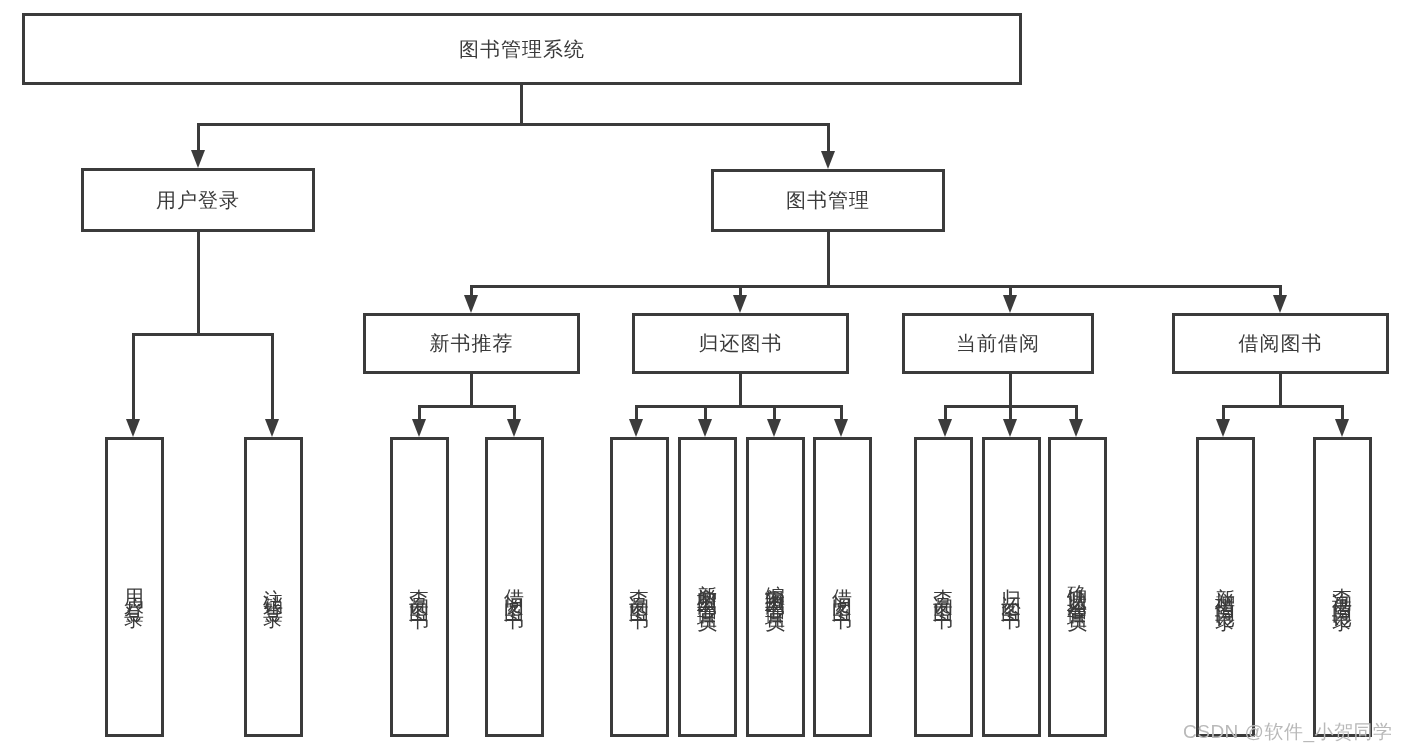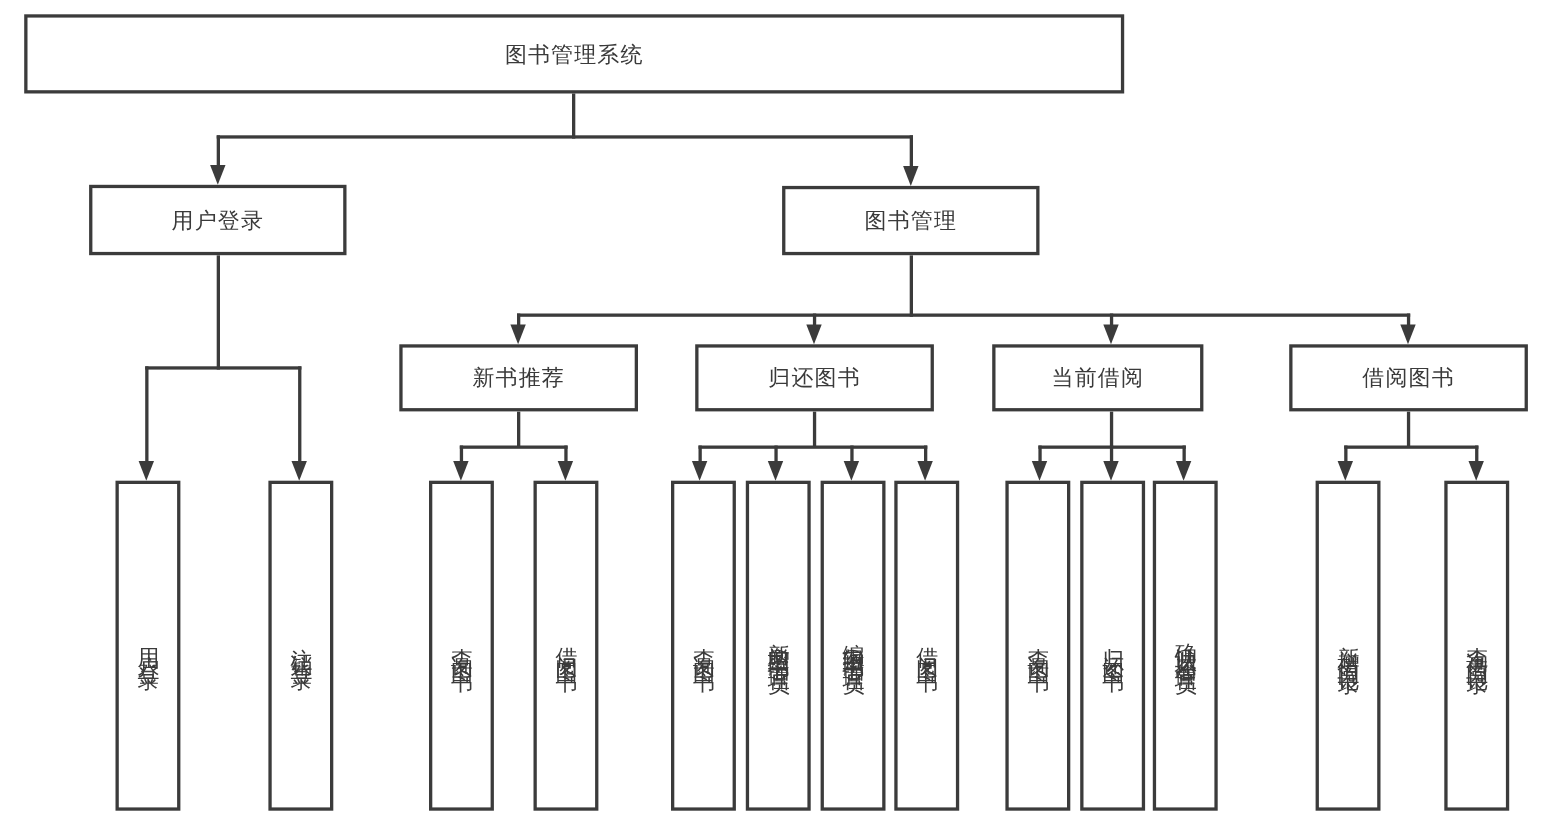--- a/index.html
+++ b/index.html
@@ -157,14 +157,15 @@
   <div class="vl" style="left:1075px; top:405px; height:18px;"></div>
   <div class="arrow" style="left:1069px; top:419px;"></div>
 
   <div class="vl" style="left:1279px; top:374px; height:33px;"></div>
   <div class="hl" style="left:1222px; top:405px; width:122px;"></div>
   <div class="vl" style="left:1222px; top:405px; height:18px;"></div>
   <div class="arrow" style="left:1216px; top:419px;"></div>
   <div class="vl" style="left:1341px; top:405px; height:18px;"></div>
   <div class="arrow" style="left:1335px; top:419px;"></div>
 
+  <div class="watermark">CSDN @软件_小贺同学</div>
 
 </div>
 
 </body></html>

